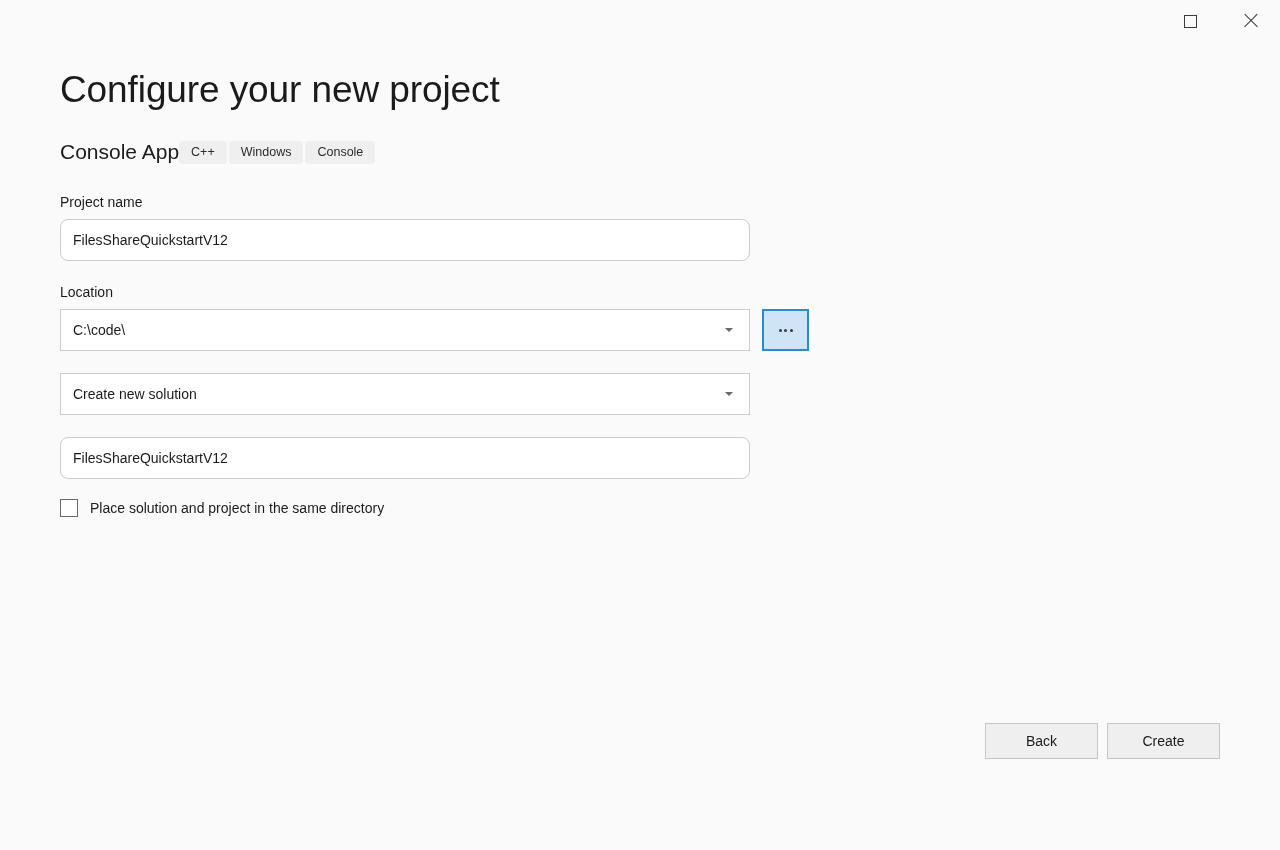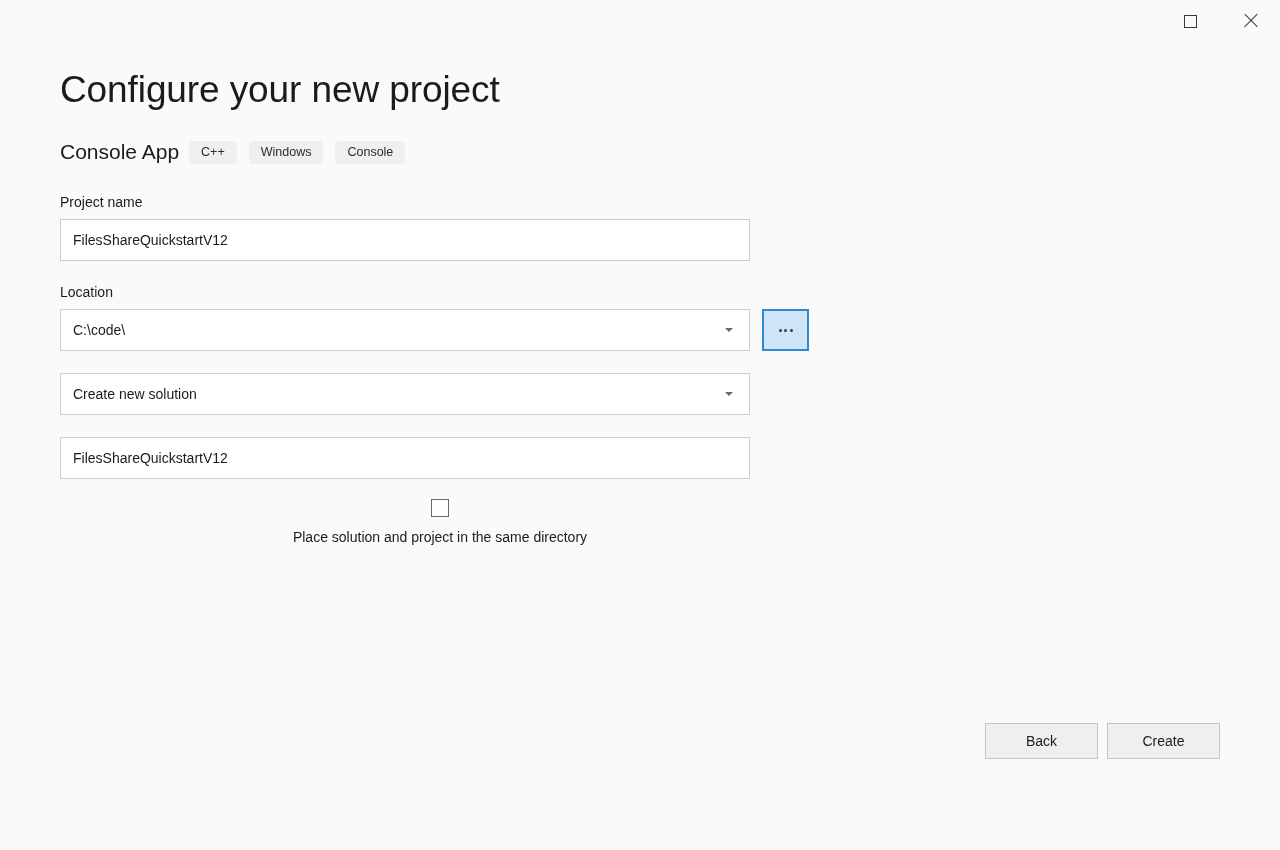--- a/index.html
+++ b/index.html
@@ -71,21 +71,21 @@
     color: #1b1b1b;
     line-height: 1.2;
     white-space: nowrap;
   }
   .subtitle-row {
     position: absolute;
     left: 60px;
     top: 138px;
     display: flex;
     align-items: center;
-    gap: 10px;
+    gap: 0;
     height: 28px;
   }
   .template-name {
     font-size: 21px;
     font-weight: 300;
     color: #1b1b1b;
     white-space: nowrap;
     line-height: 28px;
   }
   .tag {
@@ -129,21 +129,21 @@
     height: 42px;
     background: #ffffff;
     border: 1px solid #ccccd1;
     font-size: 14px;
     color: #1b1b1b;
     padding: 0 12px;
     display: flex;
     align-items: center;
     font-family: inherit;
     outline: none;
-    border-radius: 0;
+    border-radius: 8px;
   }
   .combo {
     width: 690px;
     height: 42px;
     background: #ffffff;
     border: 1px solid #ccccd1;
     display: flex;
     align-items: center;
     padding: 0 12px;
     font-size: 14px;
@@ -201,21 +201,20 @@
     cursor: default;
     flex: 0 0 auto;
   }
 
   .checkbox-row {
     display: flex;
     align-items: center;
     gap: 12px;
     margin-top: 16px;
     cursor: default;
-    flex-direction: column;
   }
   .checkbox {
     width: 18px;
     height: 18px;
     border: 1.5px solid #6b6b6b;
     background: #ffffff;
     flex: 0 0 auto;
   }
   .checkbox-label {
     font-size: 14px;

